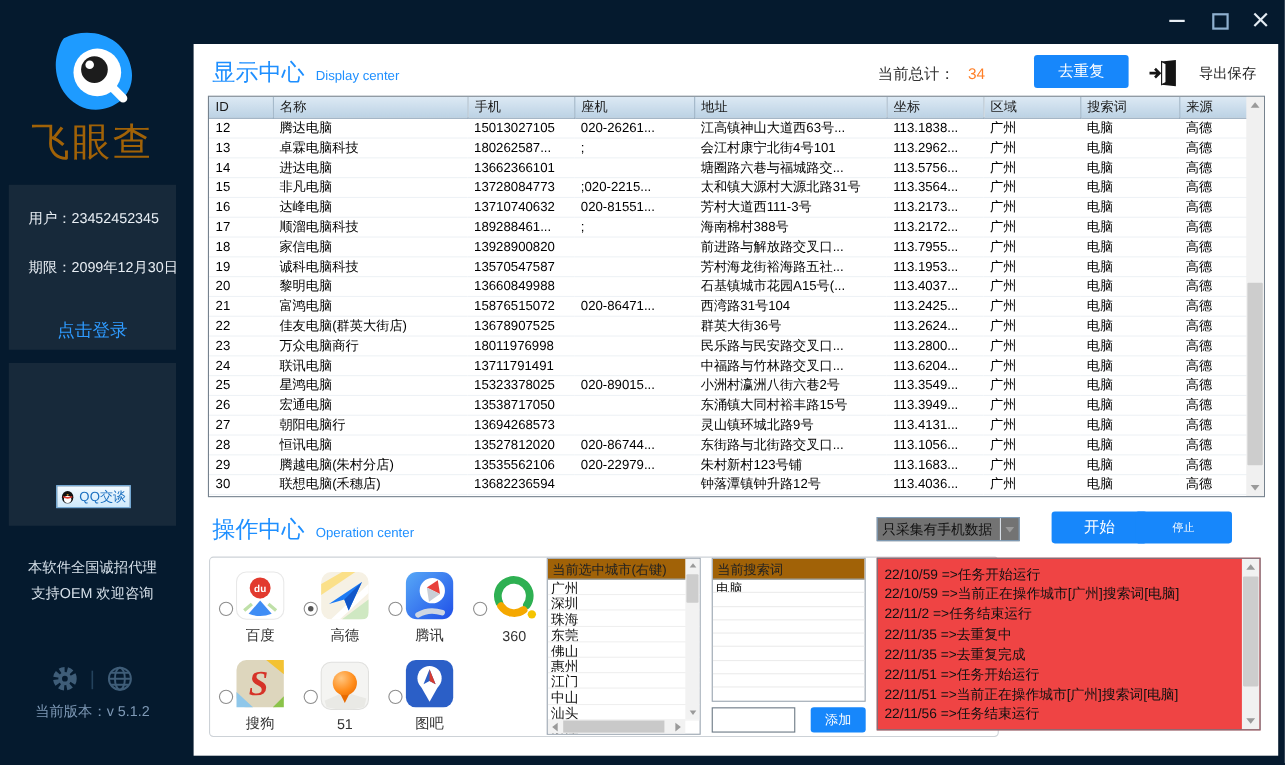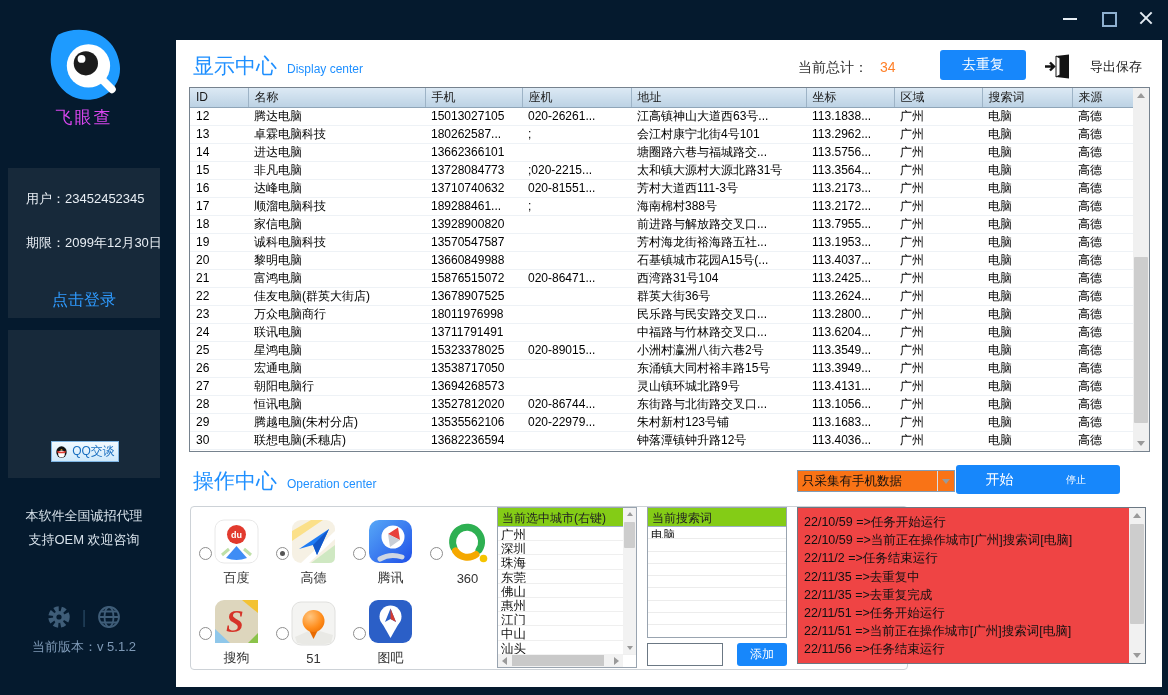--- a/index.html
+++ b/index.html
@@ -14,21 +14,21 @@
   .win-controls { position:absolute; top:10px; right:14px; display:flex; gap:22px; z-index:50; }
   .wc { width:16px; height:16px; position:relative; cursor:pointer; }
   .wc-min::after { content:""; position:absolute; left:1px; right:1px; top:8px; height:2px; background:#e8eef4; }
   .wc-max::after { content:""; position:absolute; left:2px; top:2px; width:11px; height:11px; border:2px solid #8fb0cf; }
   .wc-close::before,.wc-close::after { content:""; position:absolute; left:7px; top:0; width:2px; height:16px; background:#e4ecf3; }
   .wc-close::before { transform:rotate(45deg);} .wc-close::after { transform:rotate(-45deg);}
   
   .sidebar { position:absolute; left:0; top:0; width:168px; height:695px; }
   .logo { position:absolute; left:46px; top:26px; width:78px; height:78px; }
   .app-name { position:absolute; left:0; top:106px; width:168px; text-align:center;
-    color:#d946ef; font-size:17px; font-weight:500; letter-spacing:2px; }
+    color:#a16207; font-size:35px; font-weight:500; letter-spacing:2px; }
   .side-panel { position:absolute; left:8px; width:152px; background:#17293a; }
   .panel-user { top:168px; height:150px;text-decoration:underline; }
   .panel-qq   { top:330px; height:148px; }
   .uline { position:absolute; left:18px; color:#e8eef4; font-size:13px; white-space:nowrap; }
   .uline1 { top:22px; } .uline2 { top:66px; }
   .login-link { position:absolute; left:0; width:152px; top:122px; text-align:center;
     color:#2f9bff; font-size:16px; cursor:pointer; }
   .qq-btn { position:absolute; left:43px; bottom:16px; width:68px; height:21px;
     background:linear-gradient(#f3faff,#cfe9fb); border:1px solid #7fb5e3;
     display:flex; align-items:center; justify-content:center; gap:4px;
@@ -75,22 +75,22 @@
   .vscroll { position:absolute; right:0; top:0; bottom:0; width:16px; background:#f0f0f0; }
   .vscroll .arr { position:absolute; left:0; width:100%; height:15px; display:flex;
     align-items:center; justify-content:center; }
   .vscroll .arr.up { top:0; } .vscroll .arr.down { bottom:0; }
   .tri-up { width:0;height:0;border-left:4px solid transparent;border-right:4px solid transparent;border-bottom:5px solid #9a9a9a; }
   .tri-down { width:0;height:0;border-left:4px solid transparent;border-right:4px solid transparent;border-top:5px solid #9a9a9a; }
   .tri-left { width:0;height:0;border-top:4px solid transparent;border-bottom:4px solid transparent;border-right:5px solid #9a9a9a; }
   .tri-right { width:0;height:0;border-top:4px solid transparent;border-bottom:4px solid transparent;border-left:5px solid #9a9a9a; }
   .thumb { position:absolute; left:1px; right:1px; background:#cdcdcd; border-radius:1px; }
   
-  .filter-dd { position:absolute; left:621px; top:430px; width:158px; height:22px;
-    border:1px solid #7f9db9; background:#f97316; display:flex; align-items:center;
+  .filter-dd { position:absolute; left:621px; top:430px; width:130px; height:22px;
+    border:1px solid #7f9db9; background:#737373; display:flex; align-items:center;
     cursor:pointer; }
   .filter-dd .txt { flex:1; font-size:12.5px; color:#111; padding-left:4px; white-space:nowrap; overflow:hidden;}
   .filter-dd .caret { width:17px; display:flex; align-items:center; justify-content:center; border-left:1px solid #d7dee6; height:100%; }
   .start-btn { position:absolute; left:780px; top:425px; width:87px; height:29px; font-size:14px; }
   .stop-btn  { position:absolute; left:856px; top:425px; width:88px; height:29px; font-size:10px; }
   
   .prov-panel { position:absolute; left:14px; top:466px; width:718px; height:164px;
     border:1px solid #cdd2d7; border-radius:4px; background:#fff; overflow:hidden; }
   .prov-row { display:flex; padding-left:8px; margin-top:12px; }
   .prov-cell { width:77px; display:flex; align-items:center; cursor:pointer; }
@@ -99,21 +99,21 @@
   .radio.sel::after { content:""; position:absolute; left:3px; top:3px; width:5px; height:5px;
     border-radius:50%; background:#555; }
   .pcol { display:flex; flex-direction:column; align-items:center; }
   .picon { width:45px; height:45px; display:block; }
   .picon svg { width:45px; height:45px; display:block; }
   .plabel { font-size:13px; color:#333; margin-top:5px; white-space:nowrap; }
   
   .listbox { position:absolute; background:#fff; border:1px solid #99a4b0; overflow:hidden; }
   .city-panel { left:321px; top:467px; width:140px; height:161px; }
   .kw-panel   { left:471px; top:467px; width:140px; height:131px; }
-  .list-header { height:19px; background:#84cc16; border-bottom:1px solid #9cb1c5;
+  .list-header { height:19px; background:#a16207; border-bottom:1px solid #9cb1c5;
     font-size:12px; color:#222; padding:2px 0 0 4px; white-space:nowrap; overflow:hidden; }
   .city-panel .list-header { width:127px; }
   ul.plain { list-style:none; }
   .city-list li { height:14.2px; font-size:12.5px; color:#111; padding-left:3px;
     border-bottom:1px solid #efefef; white-space:nowrap; overflow:hidden; cursor:default; }
   .kw-list li { height:12.3px; font-size:12px; color:#111; padding-left:3px;
     border-bottom:1px solid #ececec; white-space:nowrap; overflow:hidden; }
   .city-vscroll { width:13px; background:#f2f2f2; position:absolute; right:0; top:0; bottom:13px; }
   .city-hscroll { position:absolute; left:0; right:13px; bottom:0; height:13px; background:#f2f2f2; }
   .city-hscroll .arr { position:absolute; top:0; width:13px; height:13px; display:flex; align-items:center; justify-content:center; }

